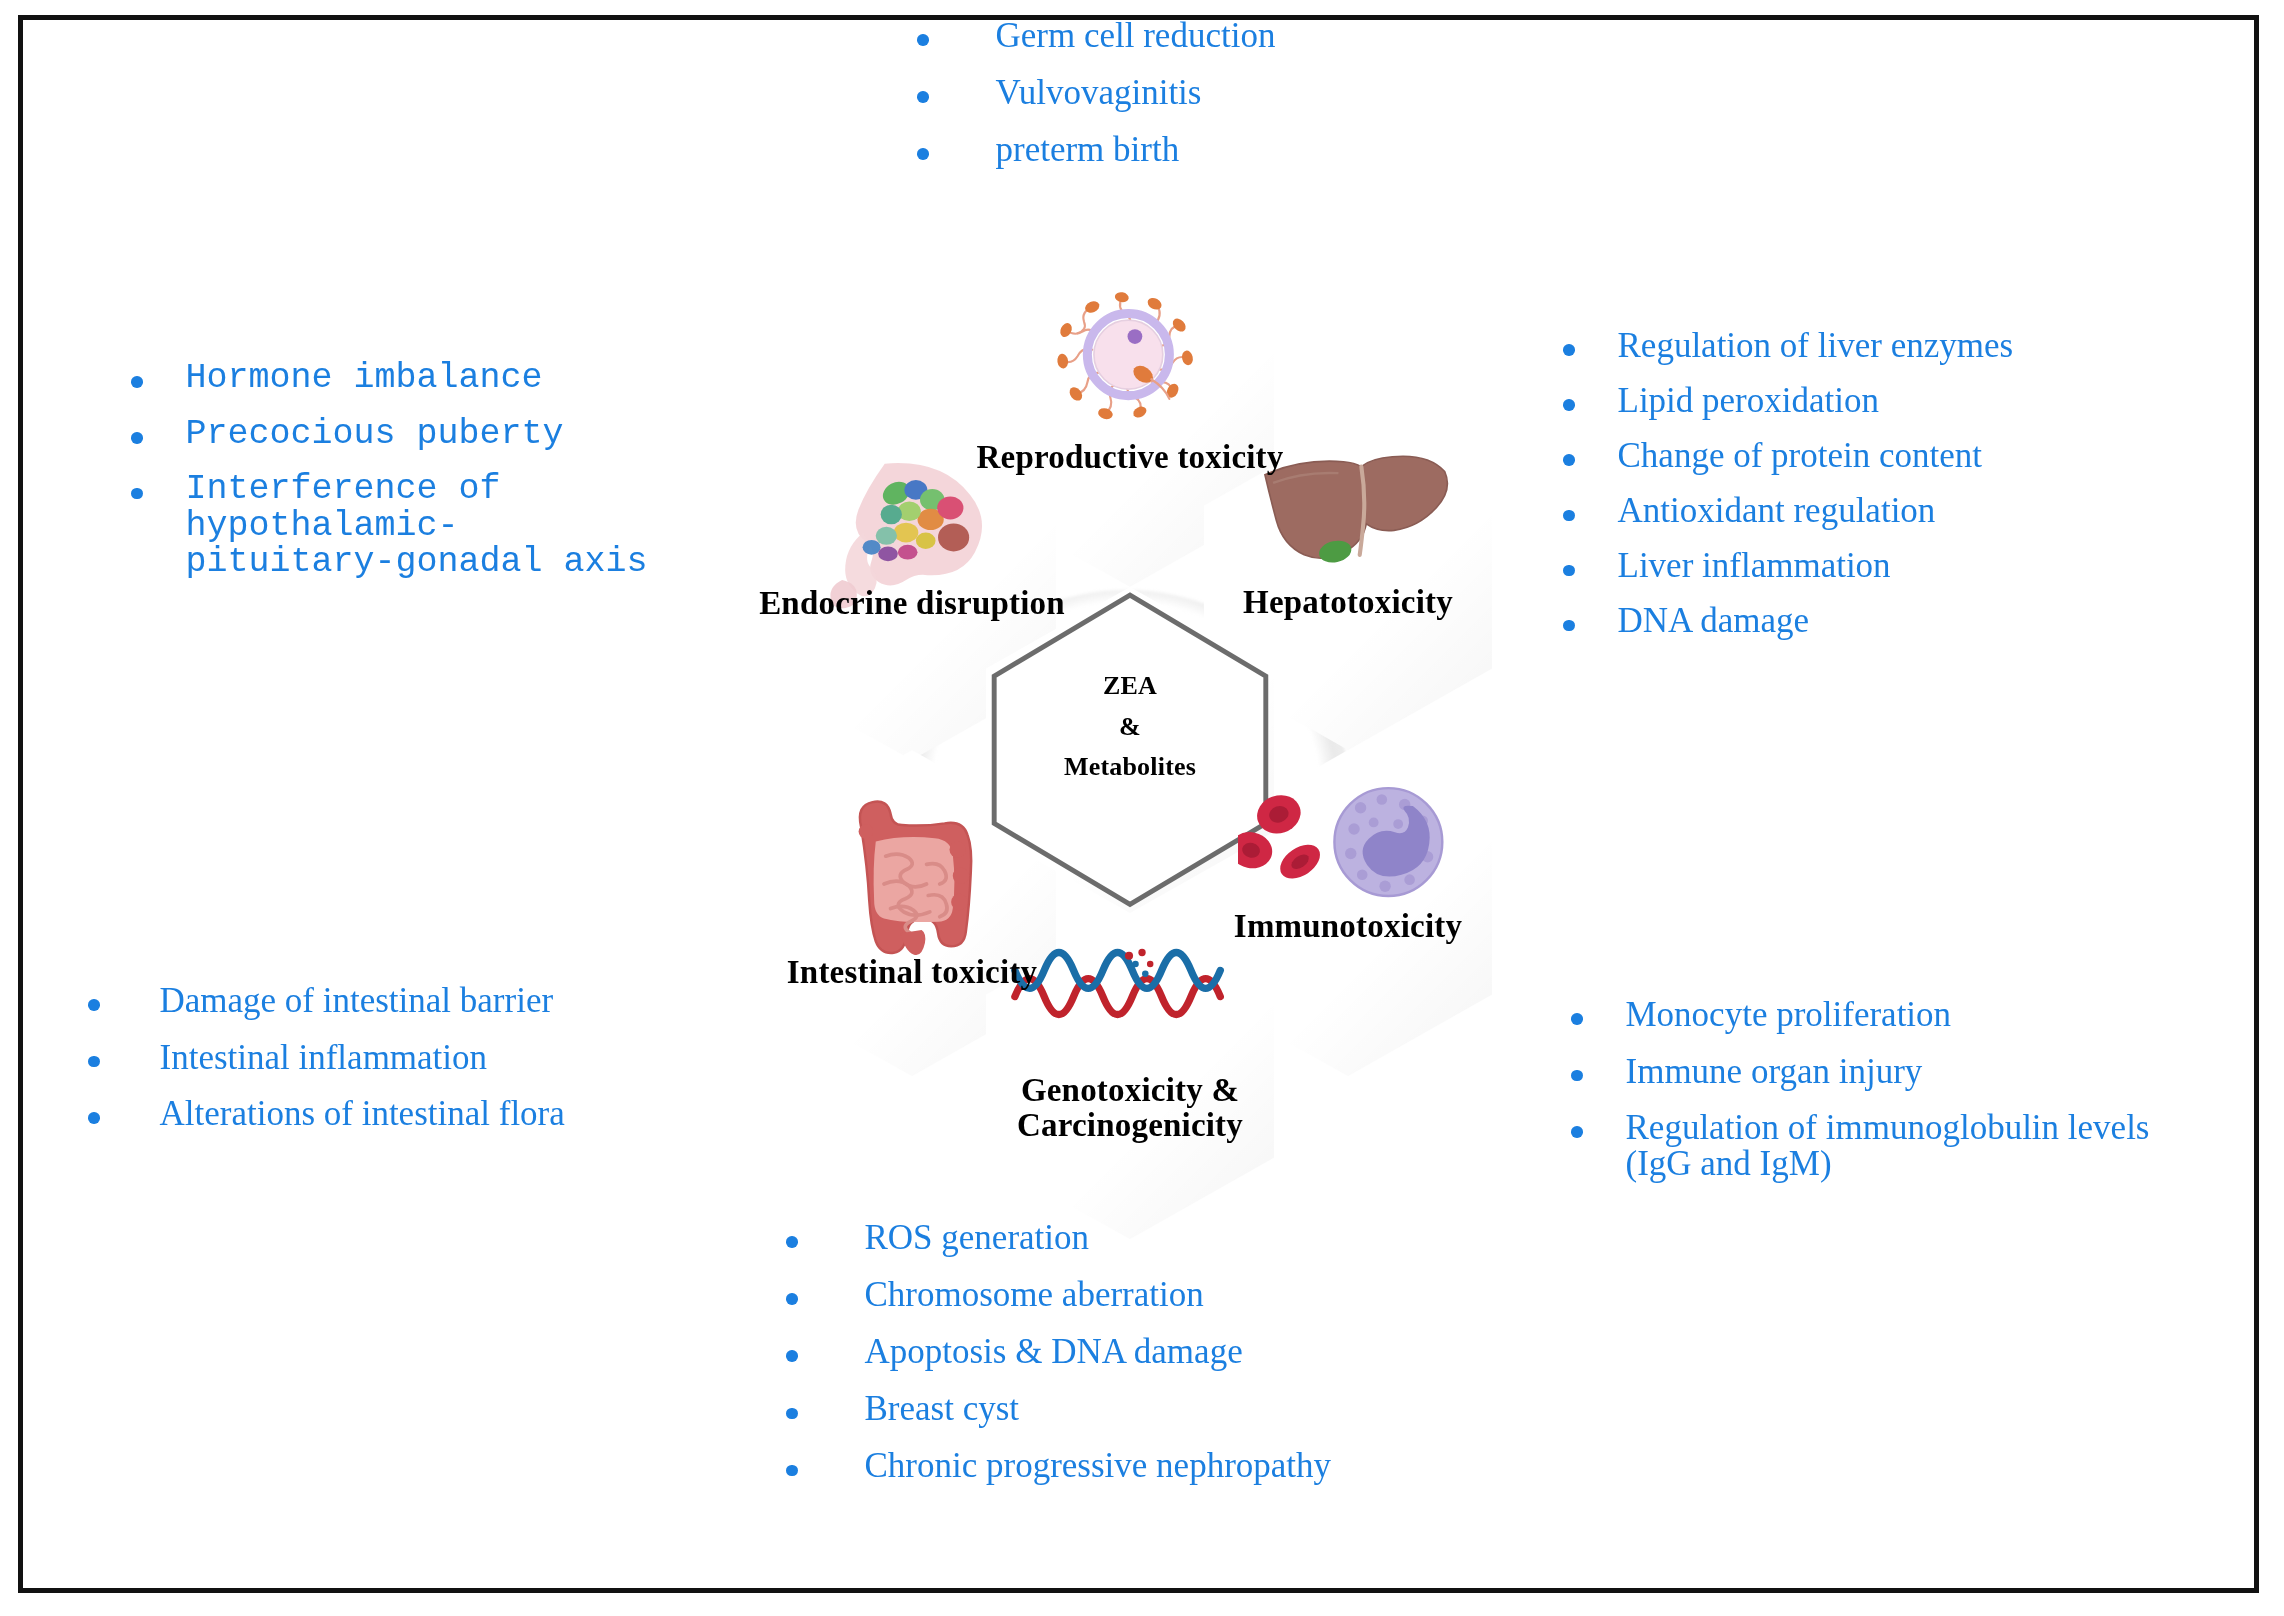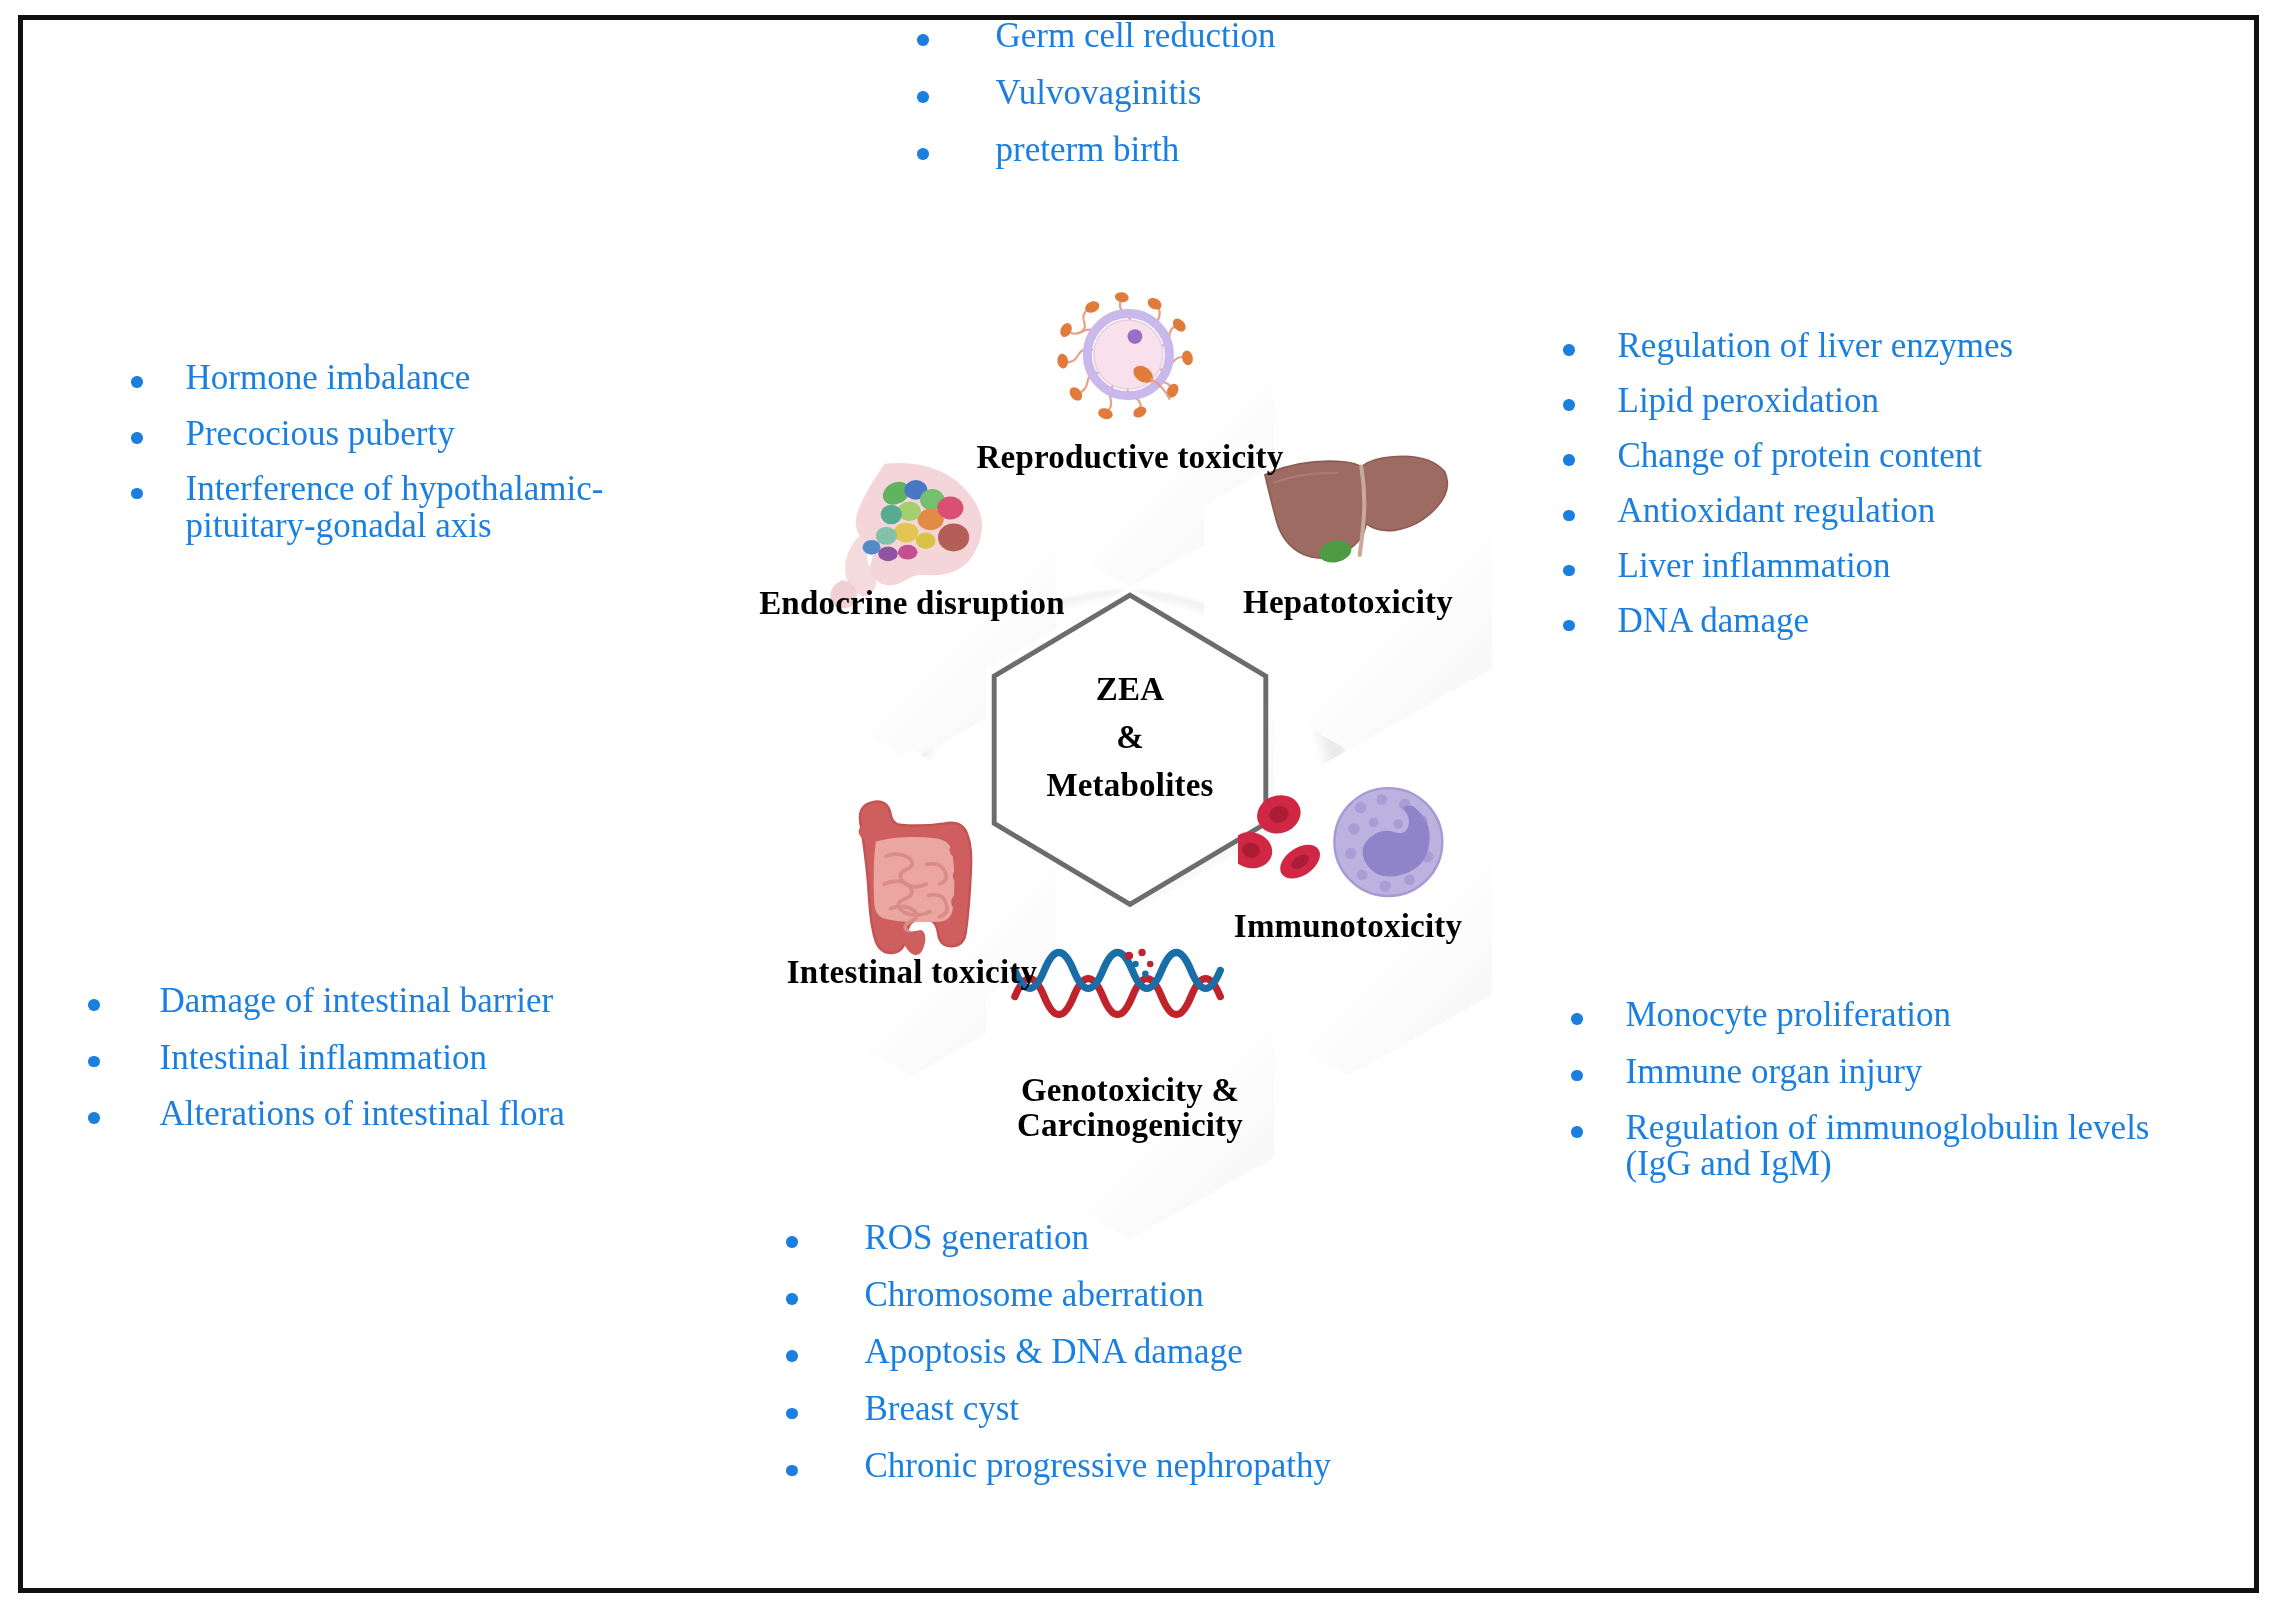--- a/index.html
+++ b/index.html
@@ -18,21 +18,21 @@
   .blist li{display:flex;align-items:flex-start;
             font-size:35px;line-height:1.03;margin-bottom:20.5px;}
   .blist li .bul{flex:0 0 auto;display:inline-block;width:11.5px;height:11.5px;
                  border-radius:50%;background:#1b7fe0;margin-top:16.4px;}
   .blist li .btx{display:inline-block;}
   .blist.gapA li .btx{margin-left:51px;}
   .blist.gapB li .btx{margin-left:43px;}
   .blist.gapC li .btx{margin-left:60px;}
 
   #list-repro{left:917px;top:18px;width:622px;}
-  #list-endo {left:131px; top:360px;width:524px;}
+  #list-endo {left:131px; top:360px;width:524px;font-family:Liberation Mono, monospace;}
   #list-hepa {left:1563px;top:328px;width:672px;text-align:center;}
   #list-intes{left:88px; top:983px;width:655px;}
   #list-immu {left:1571px;top:997px;width:647px;}
   #list-geno {left:786px; top:1220px;width:737px;}
 
   #list-repro li,#list-geno li{margin-bottom:21px;gap:16px;}
   #list-hepa li{margin-bottom:19px;}
   #list-endo li{margin-bottom:19.7px;}
 
   
@@ -64,21 +64,21 @@
   #hex-center{left:347px;top:341px;}
   #hex-repro {left:347px;top:14.7px;}
   #hex-endo  {left:129px;top:188px;}
   #hex-hepa  {left:565px;top:178px;}
   #hex-intes {left:129px;top:504px;}
   #hex-immu  {left:565px;top:504px;}
   #hex-geno  {left:347px;top:667px;}
 
   #hex-center .shape{filter:none;background:#fff;}
   #hex-center .hexline{position:absolute;inset:0;z-index:2;}
-  #hex-center .lab{top:85px;font-size:33px;left:0;right:0;}
+  #hex-center .lab{top:85px;font-size:26px;left:0;right:0;}
   #hex-center .lab span{display:block;margin-bottom:13px;}
 
   #hex-repro .lab{top:179px;}
   #hex-endo  .lab{top:152px;}
   #hex-hepa  .lab{top:161px;left:-49px;right:-49px;}
   #hex-intes .lab{top:205px;}
   #hex-immu  .lab{top:159px;left:-54px;right:-54px;}
   #hex-geno  .lab{top:160px;left:-75px;right:-75px;}
 
   #hex-repro .art{left:57px;top:28px;width:174px;height:146px;}

